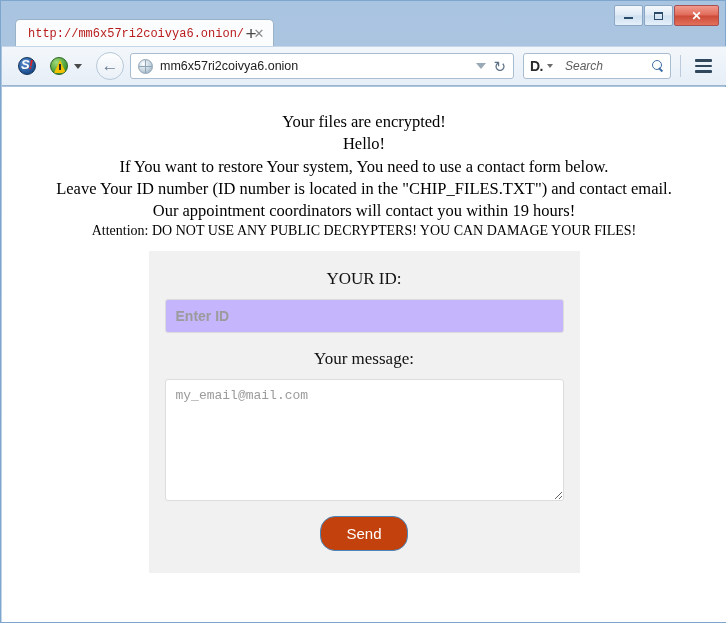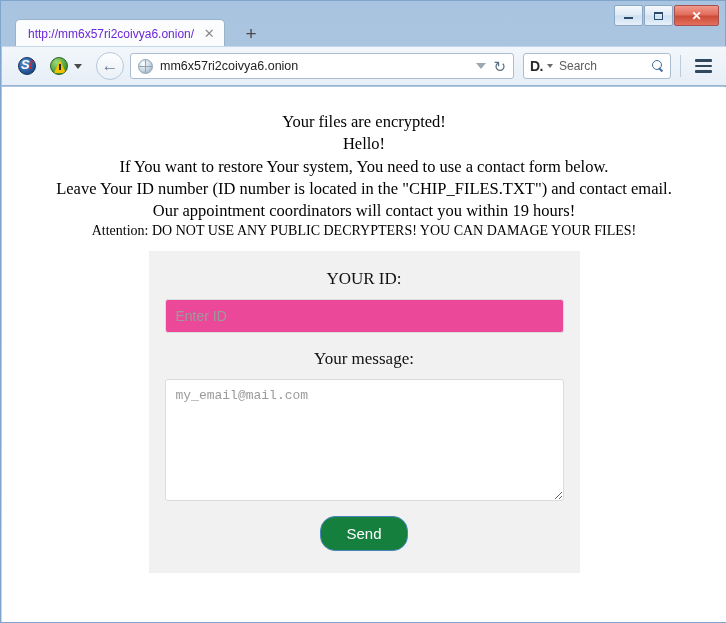--- a/index.html
+++ b/index.html
@@ -72,23 +72,23 @@
     border: 1px solid #9ab2c8;
     border-bottom: none;
     border-radius: 5px 5px 0 0;
     display: flex;
     align-items: center;
     padding: 0 7px 0 12px;
     box-shadow: 0 -1px 2px rgba(255,255,255,0.6) inset;
   }
   #tab-title {
     font-size: 12px;
-    color: #6d28d9;
+    color: #b91c1c;
     white-space: nowrap;
-    font-family: Liberation Sans, sans-serif;
+    font-family: Liberation Mono, monospace;
   }
   #tab-close {
     margin-left: 8px;
     width: 14px; height: 14px;
     color: #8a8a8a;
     font-size: 13px;
     line-height: 13px;
     text-align: center;
     cursor: pointer;
   }
@@ -261,22 +261,23 @@
   }
   .caret-small {
     width: 0; height: 0;
     border-left: 3.5px solid transparent;
     border-right: 3.5px solid transparent;
     border-top: 4.5px solid #6a6a6a;
     margin-left: 4px;
     cursor: pointer;
   }
   #search-placeholder {
-    margin-left: 6px;
+    margin-left: 12px;
     font-size: 12px;
+    font-style: italic;
     color: #5c5c5c;
     flex: 1 1 auto;
   }
   #search-mag {
     width: 13px; height: 13px;
     position: relative;
     flex: 0 0 auto;
     cursor: pointer;
   }
   #search-mag:before {
@@ -347,26 +348,27 @@
     color: #111;
     margin-bottom: 10px;
   }
   #id-input {
     display: block;
     width: 399px;
     height: 34px;
     margin: 0 auto;
     border: 1px solid #dcdcdc;
     border-radius: 3px;
-    background: #ec4899;
+    background: #c4b5fd;
     padding: 0 10px;
     font-family: "Liberation Sans", sans-serif;
     font-size: 14px;
     color: #333;
     outline: none;
+    font-weight: bold;
   }
   #id-input::placeholder { color: #9b9b9b; opacity: 1; }
   #msg-label { margin-top: 16px; }
   #msg-input {
     display: block;
     width: 399px;
     height: 122px;
     margin: 0 auto;
     border: 1px solid #dcdcdc;
     border-radius: 3px;
@@ -375,21 +377,21 @@
     font-family: "Liberation Mono", monospace;
     font-size: 13px;
     color: #404040;
     outline: none;
     resize: vertical;
   }
   #msg-input::placeholder { color: #9b9b9b; opacity: 1; }
   #send-wrap { text-align: center; margin-top: 15px; }
   #send-btn {
     display: inline-block;
-    background: #15803d;
+    background: #c2410c;
     border: 1px solid #4a86bd;
     border-radius: 15px;
     color: #ffffff;
     font-family: "Liberation Sans", sans-serif;
     font-size: 15px;
     padding: 8px 25px;
     cursor: pointer;
   }
 </style>
 </head>

